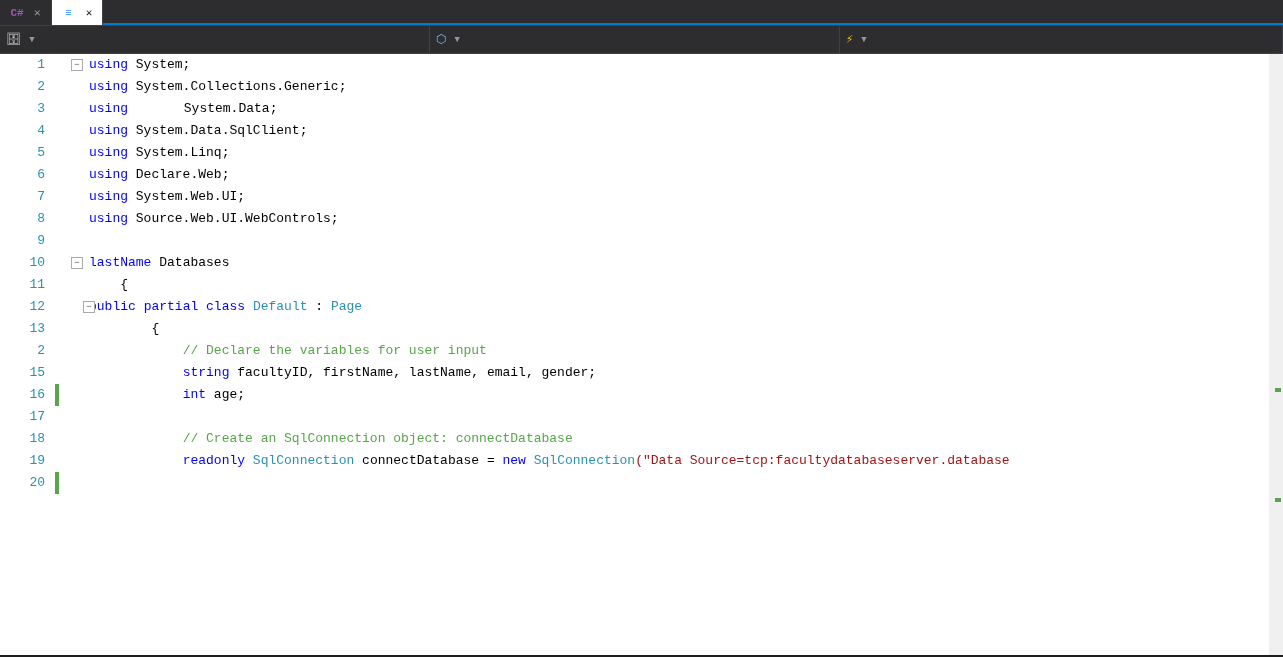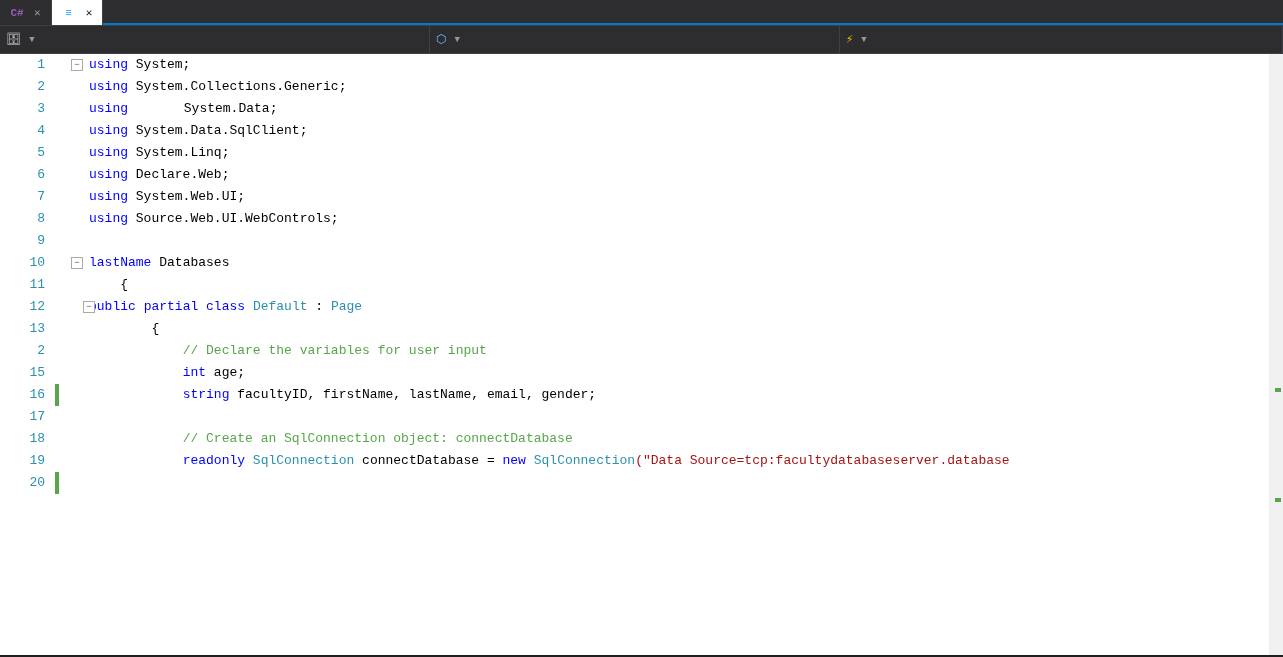--- a/index.html
+++ b/index.html
@@ -313,22 +313,22 @@
           <div class="code-line"><span style="color: rgb(0, 0, 255);">using</span><span style="color: rgb(0, 0, 0);"> System.Linq;</span></div>
           <div class="code-line"><span style="color: rgb(0, 0, 255);">using</span><span style="color: rgb(0, 0, 0);"> Declare.Web;</span></div>
           <div class="code-line"><span style="color: rgb(0, 0, 255);">using</span><span style="color: rgb(0, 0, 0);"> System.Web.UI;</span></div>
           <div class="code-line"><span style="color: rgb(0, 0, 255);">using</span><span style="color: rgb(0, 0, 0);"> Source.Web.UI.WebControls;</span></div>
           <div class="code-line"></div>
           <div class="code-line"><span style="color: rgb(0, 0, 255);">lastName</span><span style="color: rgb(0, 0, 0);"> Databases</span></div>
           <div class="code-line"><span style="color: rgb(0, 0, 0);">    {</span></div>
           <div class="code-line"><span style="color: rgb(0, 0, 255);">public</span><span style="color: rgb(0, 0, 0);"> </span><span style="color: rgb(0, 0, 255);">partial</span><span style="color: rgb(0, 0, 0);"> </span><span style="color: rgb(0, 0, 255);">class</span><span style="color: rgb(0, 0, 0);"> </span><span style="color: rgb(43, 145, 175);">Default</span><span style="color: rgb(0, 0, 0);"> : </span><span style="color: rgb(43, 145, 175);">Page</span></div>
           <div class="code-line"><span style="color: rgb(0, 0, 0);">        {</span></div>
           <div class="code-line"><span style="color: rgb(0, 0, 0);">            </span><span style="color: rgb(87, 166, 74);">// Declare the variables for user input</span></div>
+          <div class="code-line"><span style="color: rgb(0, 0, 0);">            </span><span style="color: rgb(0, 0, 255);">string</span><span style="color: rgb(0, 0, 0);"> facultyID, firstName, lastName, email, gender;</span></div>
           <div class="code-line"><span style="color: rgb(0, 0, 0);">            </span><span style="color: rgb(0, 0, 255);">int</span><span style="color: rgb(0, 0, 0);"> age;</span></div>
-          <div class="code-line"><span style="color: rgb(0, 0, 0);">            </span><span style="color: rgb(0, 0, 255);">string</span><span style="color: rgb(0, 0, 0);"> facultyID, firstName, lastName, email, gender;</span></div>
           <div class="code-line"></div>
           <div class="code-line"><span style="color: rgb(0, 0, 0);">            </span><span style="color: rgb(87, 166, 74);">// Create an SqlConnection object: connectDatabase</span></div>
           <div class="code-line"><span style="color: rgb(0, 0, 0);">            </span><span style="color: rgb(0, 0, 255);">readonly</span><span style="color: rgb(0, 0, 0);"> </span><span style="color: rgb(43, 145, 175);">SqlConnection</span><span style="color: rgb(0, 0, 0);"> connectDatabase = </span><span style="color: rgb(0, 0, 255);">new</span><span style="color: rgb(0, 0, 0);"> </span><span style="color: rgb(43, 145, 175);">SqlConnection</span><span style="color: rgb(163, 21, 21);">("Data Source=tcp:facultydatabaseserver.database</span></div>
           <div class="code-line"></div>
         </div>
     </div>
 
     <div class="scroll-indicators">
       <div class="scroll-indicator-green" style="top: 334px;"></div>
       <div class="scroll-indicator-green" style="top: 444px;"></div>

